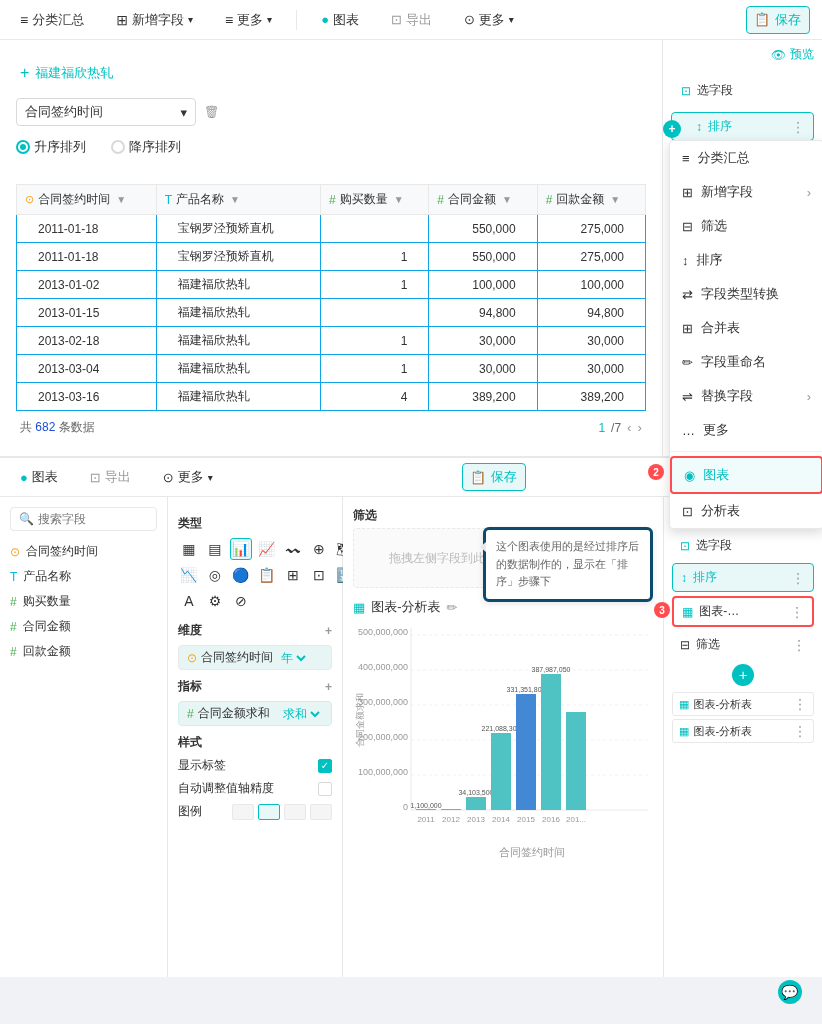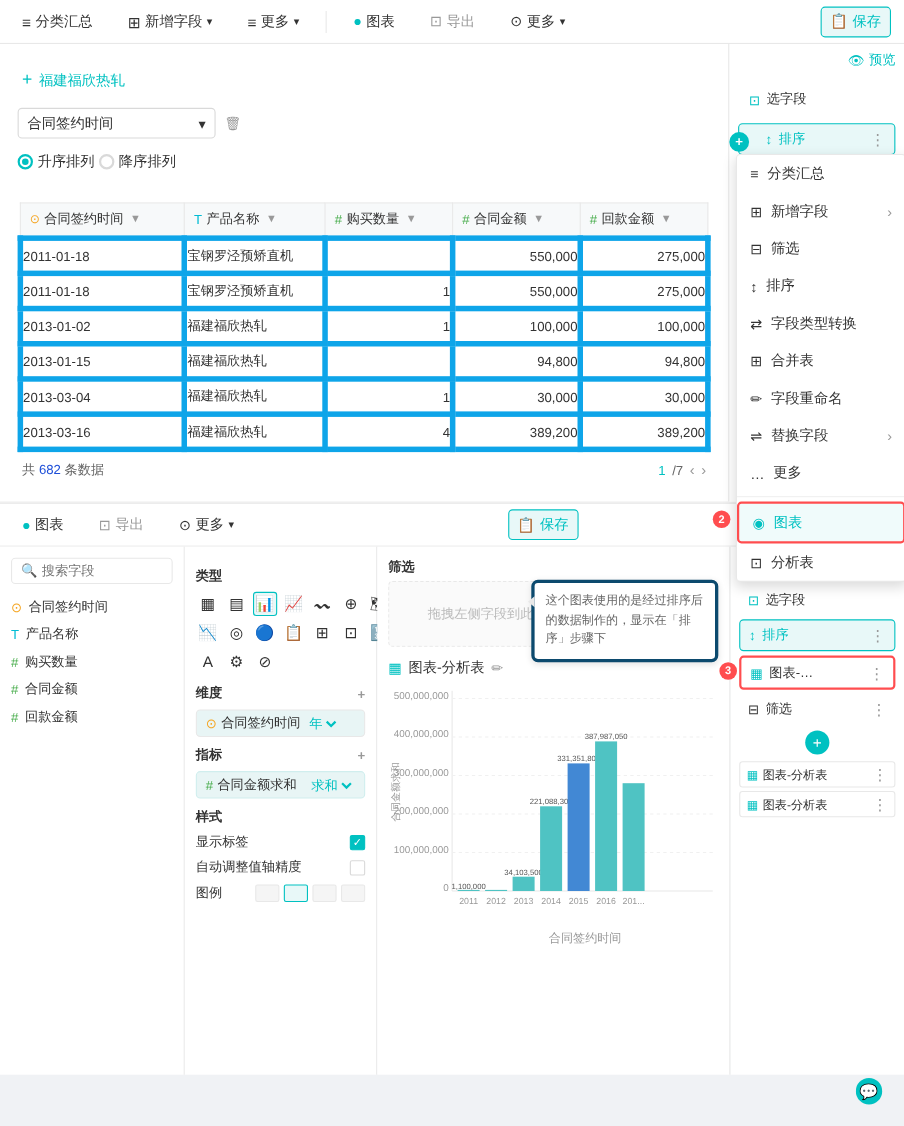--- a/index.html
+++ b/index.html
@@ -15,30 +15,30 @@
     
     .upper-section { display: flex; background: #fff; border-bottom: 1px solid #e8e8e8; }
     .upper-main { flex: 1; padding: 12px 16px; min-height: 380px; }
     .upper-sidebar { width: 160px; border-left: 1px solid #e8e8e8; background: #fff; position: relative; }
 
     
     .sort-panel { background: #fff; padding: 12px 0; }
     .add-sort-field { display: flex; align-items: center; gap: 6px; color: #00c1c1; font-size: 13px; cursor: pointer; margin-bottom: 16px; padding: 0 4px; }
     .sort-field-row { display: flex; align-items: center; gap: 8px; margin-bottom: 12px; }
     .sort-select { display: flex; align-items: center; border: 1px solid #d9d9d9; border-radius: 4px; padding: 4px 8px; background: #fff; width: 180px; justify-content: space-between; font-size: 13px; cursor: pointer; }
-    .sort-order-row { display: flex; align-items: center; gap: 4px; margin-bottom: 8px; }
+    .sort-order-row { display: flex; align-items: center; gap: 25px; margin-bottom: 8px; }
     .radio-option { display: flex; align-items: center; gap: 4px; cursor: pointer; font-size: 13px; }
     .radio-dot { width: 14px; height: 14px; border-radius: 50%; border: 2px solid #00c1c1; display: flex; align-items: center; justify-content: center; }
     .radio-dot.active::after { content: ''; width: 6px; height: 6px; border-radius: 50%; background: #00c1c1; }
     .radio-dot.inactive { border-color: #d9d9d9; }
 
     
     .data-table { width: 100%; border-collapse: collapse; font-size: 12px; margin-top: 8px; }
     .data-table th { background: #f7f9fa; border: 1px solid #e8e8e8; padding: 6px 8px; text-align: left; font-weight: 500; white-space: nowrap; }
-    .data-table td { border: 5px solid #0ea5e9; padding: 5px 0; white-space: nowrap; }
+    .data-table td { border: 1px solid #0ea5e9; padding: 5px 21px; white-space: nowrap; }
     .col-header { display: flex; align-items: center; gap: 4px; }
     .col-type-icon { color: #f5a623; font-size: 11px; }
     .col-type-t { color: #00bcd4; }
     .col-type-hash { color: #4caf50; }
     .sort-arrow { color: #999; font-size: 10px; margin-left: 2px; }
     .table-footer { display: flex; align-items: center; justify-content: space-between; padding: 8px 4px; color: #666; font-size: 12px; }
     .pagination { display: flex; align-items: center; gap: 6px; }
     .page-num { color: #00c1c1; }
 
     
@@ -252,20 +252,27 @@
       <td style="text-align:right;">100,000</td>
     </tr>
           <tr>
       <td>2013-01-15</td>
       <td>福建福欣热轧</td>
       <td style="text-align:right;"></td>
       <td style="text-align:right;">94,800</td>
       <td style="text-align:right;">94,800</td>
     </tr>
           <tr>
+      <td>2013-02-18</td>
+      <td>福建福欣热轧</td>
+      <td style="text-align:right;">1</td>
+      <td style="text-align:right;">30,000</td>
+      <td style="text-align:right;">30,000</td>
+    </tr>
+          <tr>
       <td>2013-03-04</td>
       <td>福建福欣热轧</td>
       <td style="text-align:right;">1</td>
       <td style="text-align:right;">30,000</td>
       <td style="text-align:right;">30,000</td>
     </tr>
           <tr>
       <td>2013-03-16</td>
       <td>福建福欣热轧</td>
       <td style="text-align:right;">4</td>

